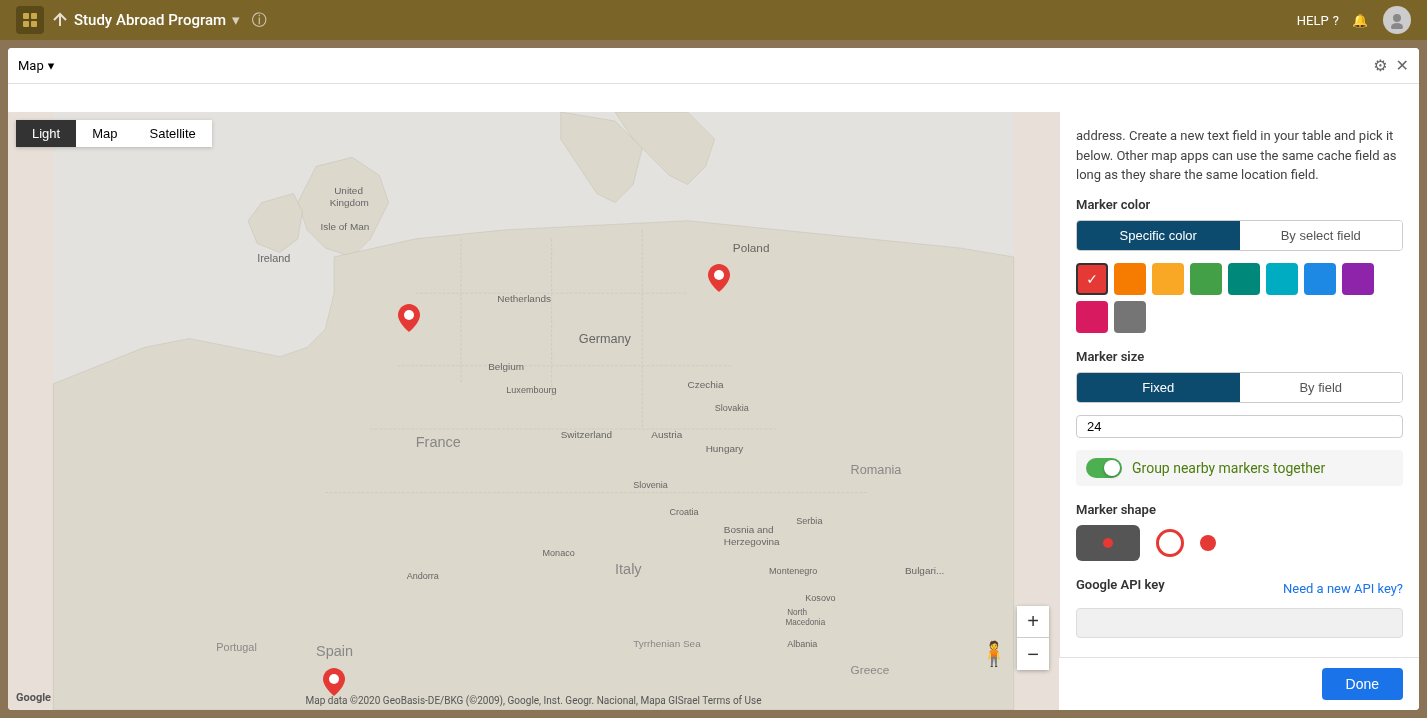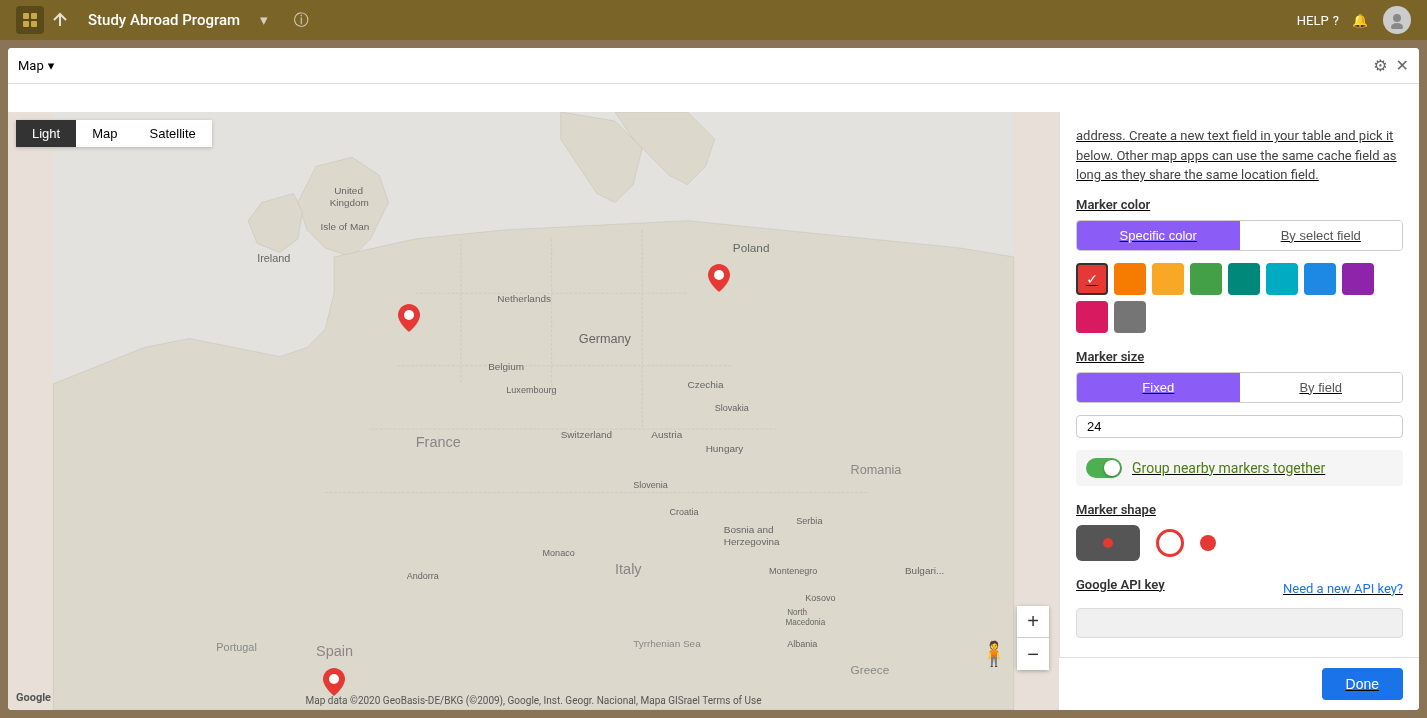--- a/index.html
+++ b/index.html
@@ -15,21 +15,21 @@
       padding: 0 16px;
       color: white;
     }
     .top-bar-left { display: flex; align-items: center; gap: 8px; }
     .top-bar-logo {
       width: 28px; height: 28px;
       background: #5a4a1a;
       border-radius: 4px;
       display: flex; align-items: center; justify-content: center;
     }
-    .top-bar-title { font-size: 15px; font-weight: 500; display: flex; align-items: center; gap: 20px; }
+    .top-bar-title { font-size: 15px; font-weight: 500; display: flex; align-items: center; gap: 6px; }
     .top-bar-right { display: flex; align-items: center; gap: 14px; font-size: 13px; }
     .help-btn { display: flex; align-items: center; gap: 4px; cursor: pointer; }
 
     
     .main-area {
       background: white;
       margin: 8px;
       border-radius: 4px;
       height: calc(718px - 56px);
       display: flex;
@@ -201,21 +201,21 @@
     .toggle-btn {
       flex: 1;
       padding: 7px 10px;
       font-size: 13px;
       border: none;
       background: white;
       cursor: pointer;
       color: #555;
     }
     .toggle-btn.active {
-      background: #8b5cf6;
+      background: #0c4a6e;
       color: white;
       font-weight: 500;
     }
 
     
     .color-swatches {
       display: flex;
       gap: 6px;
       margin-bottom: 16px;
       flex-wrap: wrap;
@@ -491,21 +491,21 @@
       <div class="map-zoom">
         <button class="map-zoom-btn">+</button>
         <button class="map-zoom-btn">−</button>
       </div>
 
       
       <div class="map-google">Google</div>
       <div class="map-attribution" style="font-size:10px;">Map data ©2020 GeoBasis-DE/BKG (©2009), Google, Inst. Geogr. Nacional, Mapa GISrael    Terms of Use</div>
     </div>
 
-    <div style="display:flex;flex-direction:column;width:360px;text-decoration:underline;">
+    <div style="display:flex;flex-direction:column;width:360px;">
       <div class="sidebar-panel">
         
         <p class="sidebar-text">address. Create a new text field in your table and pick it below. Other map apps can use the same cache field as long as they share the same location field.</p>
 
         
 
         
         <div class="section-label">Marker color</div>
         <div class="toggle-group">
           <button class="toggle-btn active">Specific color</button>

